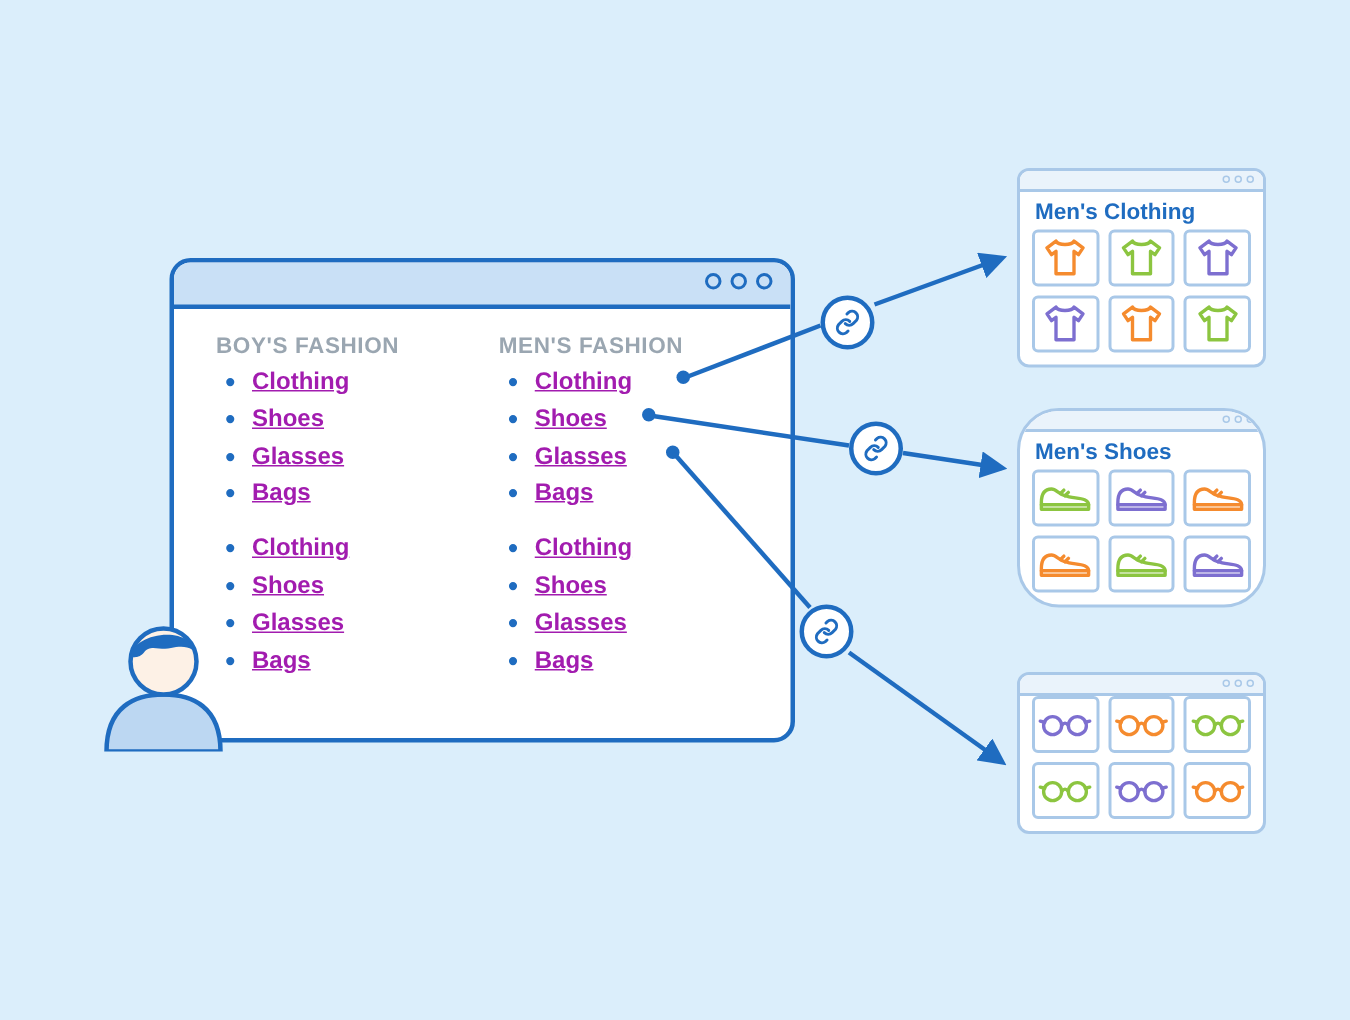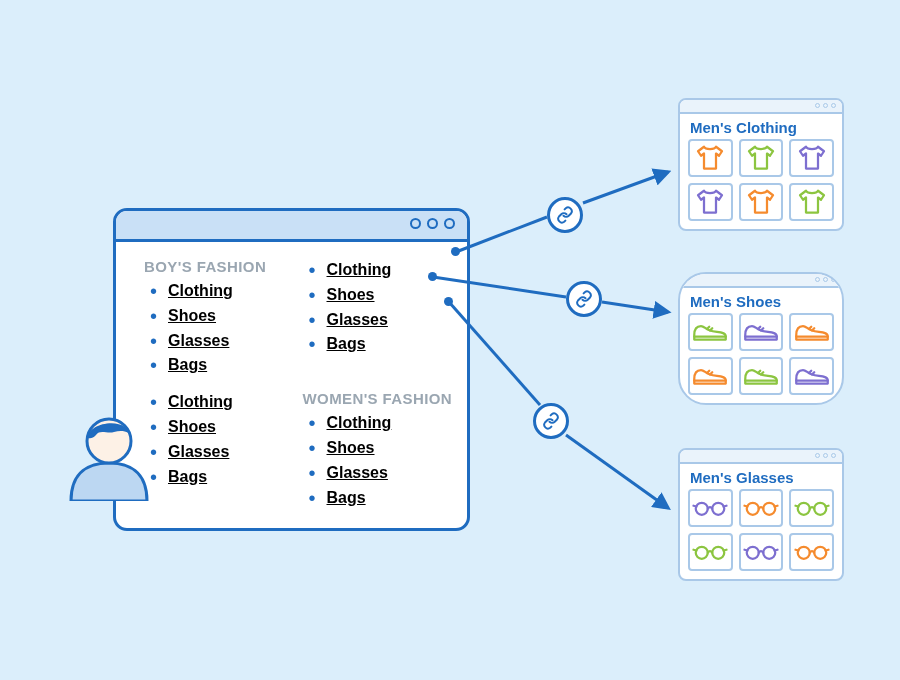--- a/index.html
+++ b/index.html
@@ -11,28 +11,27 @@
     font-family: -apple-system, BlinkMacSystemFont, "Segoe UI", "Helvetica Neue", Arial, sans-serif;
     position: relative;
     overflow: hidden;
   }
 
   
   .main-window {
     position: absolute;
     left: 113px;
     top: 172px;
-    width: 357px;
+    width: 417px;
     height: 323px;
     background: #ffffff;
     border: 3px solid #1f6cc0;
     border-radius: 14px;
     box-sizing: border-box;
     overflow: hidden;
-    margin-top: 36px;
   }
   .main-window .titlebar {
     height: 28px;
     background: #c9e0f6;
     border-bottom: 3px solid #1f6cc0;
     position: relative;
   }
   .main-window .traffic-dots {
     position: absolute;
     right: 12px;
@@ -78,21 +77,21 @@
   .cat ul li::before {
     content: "•";
     position: absolute;
     left: -18px;
     top: 0;
     color: #1f6cc0;
     font-size: 20px;
     line-height: 1.2;
   }
   .cat ul li a {
-    color: #000000;
+    color: #a21caf;
     font-size: 16px;
     font-weight: 700;
   }
 
   
   .avatar {
     position: absolute;
     left: 64px;
     top: 407px;
     width: 90px;
@@ -198,55 +197,55 @@
       <h4 class="cat-hd">BOY'S FASHION</h4>
       <ul>
         <li><a href="#">Clothing</a></li>
         <li><a href="#">Shoes</a></li>
         <li><a href="#">Glasses</a></li>
         <li><a href="#">Bags</a></li>
       </ul>
     </div>
 
     <div class="cat">
+      <h4 class="cat-hd">MEN'S FASHION</h4>
       <ul>
         <li><a href="#">Clothing</a></li>
         <li><a href="#">Shoes</a></li>
         <li><a href="#">Glasses</a></li>
         <li><a href="#">Bags</a></li>
       </ul>
     </div>
 
     <div class="cat">
       <ul>
         <li><a href="#">Clothing</a></li>
         <li><a href="#">Shoes</a></li>
         <li><a href="#">Glasses</a></li>
         <li><a href="#">Bags</a></li>
       </ul>
     </div>
 
     <div class="cat">
-      <h4 class="cat-hd">WOMEN'S FASHION</h4>
       <ul>
         <li><a href="#">Clothing</a></li>
         <li><a href="#">Shoes</a></li>
         <li><a href="#">Glasses</a></li>
         <li><a href="#">Bags</a></li>
       </ul>
     </div>
 
   </div>
 </div>
 
 <div class="origin" style="left:451px; top:247px;"></div>
 <div class="origin" style="left:428px; top:272px;"></div>
 <div class="origin" style="left:444px; top:297px;"></div>
 
-<div class="mini" style="top:98px;">
+<div class="mini" style="top:112px;">
   <div class="titlebar">
     <div class="traffic-dots">
         <span></span>
         <span></span>
         <span></span>
       </div>
   </div>
   <div class="title">Men's Clothing</div>
   <div class="grid">
       <div class="tile">
@@ -344,21 +343,20 @@
 </div>
 
 <div class="mini" style="top:448px;">
   <div class="titlebar">
     <div class="traffic-dots">
         <span></span>
         <span></span>
         <span></span>
       </div>
   </div>
-  <div class="title">Men's Glasses</div>
   <div class="grid">
       <div class="tile">
         <svg width="36" height="18" viewBox="0 0 48 22" fill="none" stroke="#7d6fd0" stroke-width="3" stroke-linecap="round">
       <circle cx="13" cy="12" r="8"></circle>
       <circle cx="35" cy="12" r="8"></circle>
       <path d="M21 12 C23 9 25 9 27 12"></path>
       <line x1="2" y1="8" x2="6" y2="9"></line>
       <line x1="46" y1="8" x2="42" y2="9"></line>
     </svg>
       </div>

